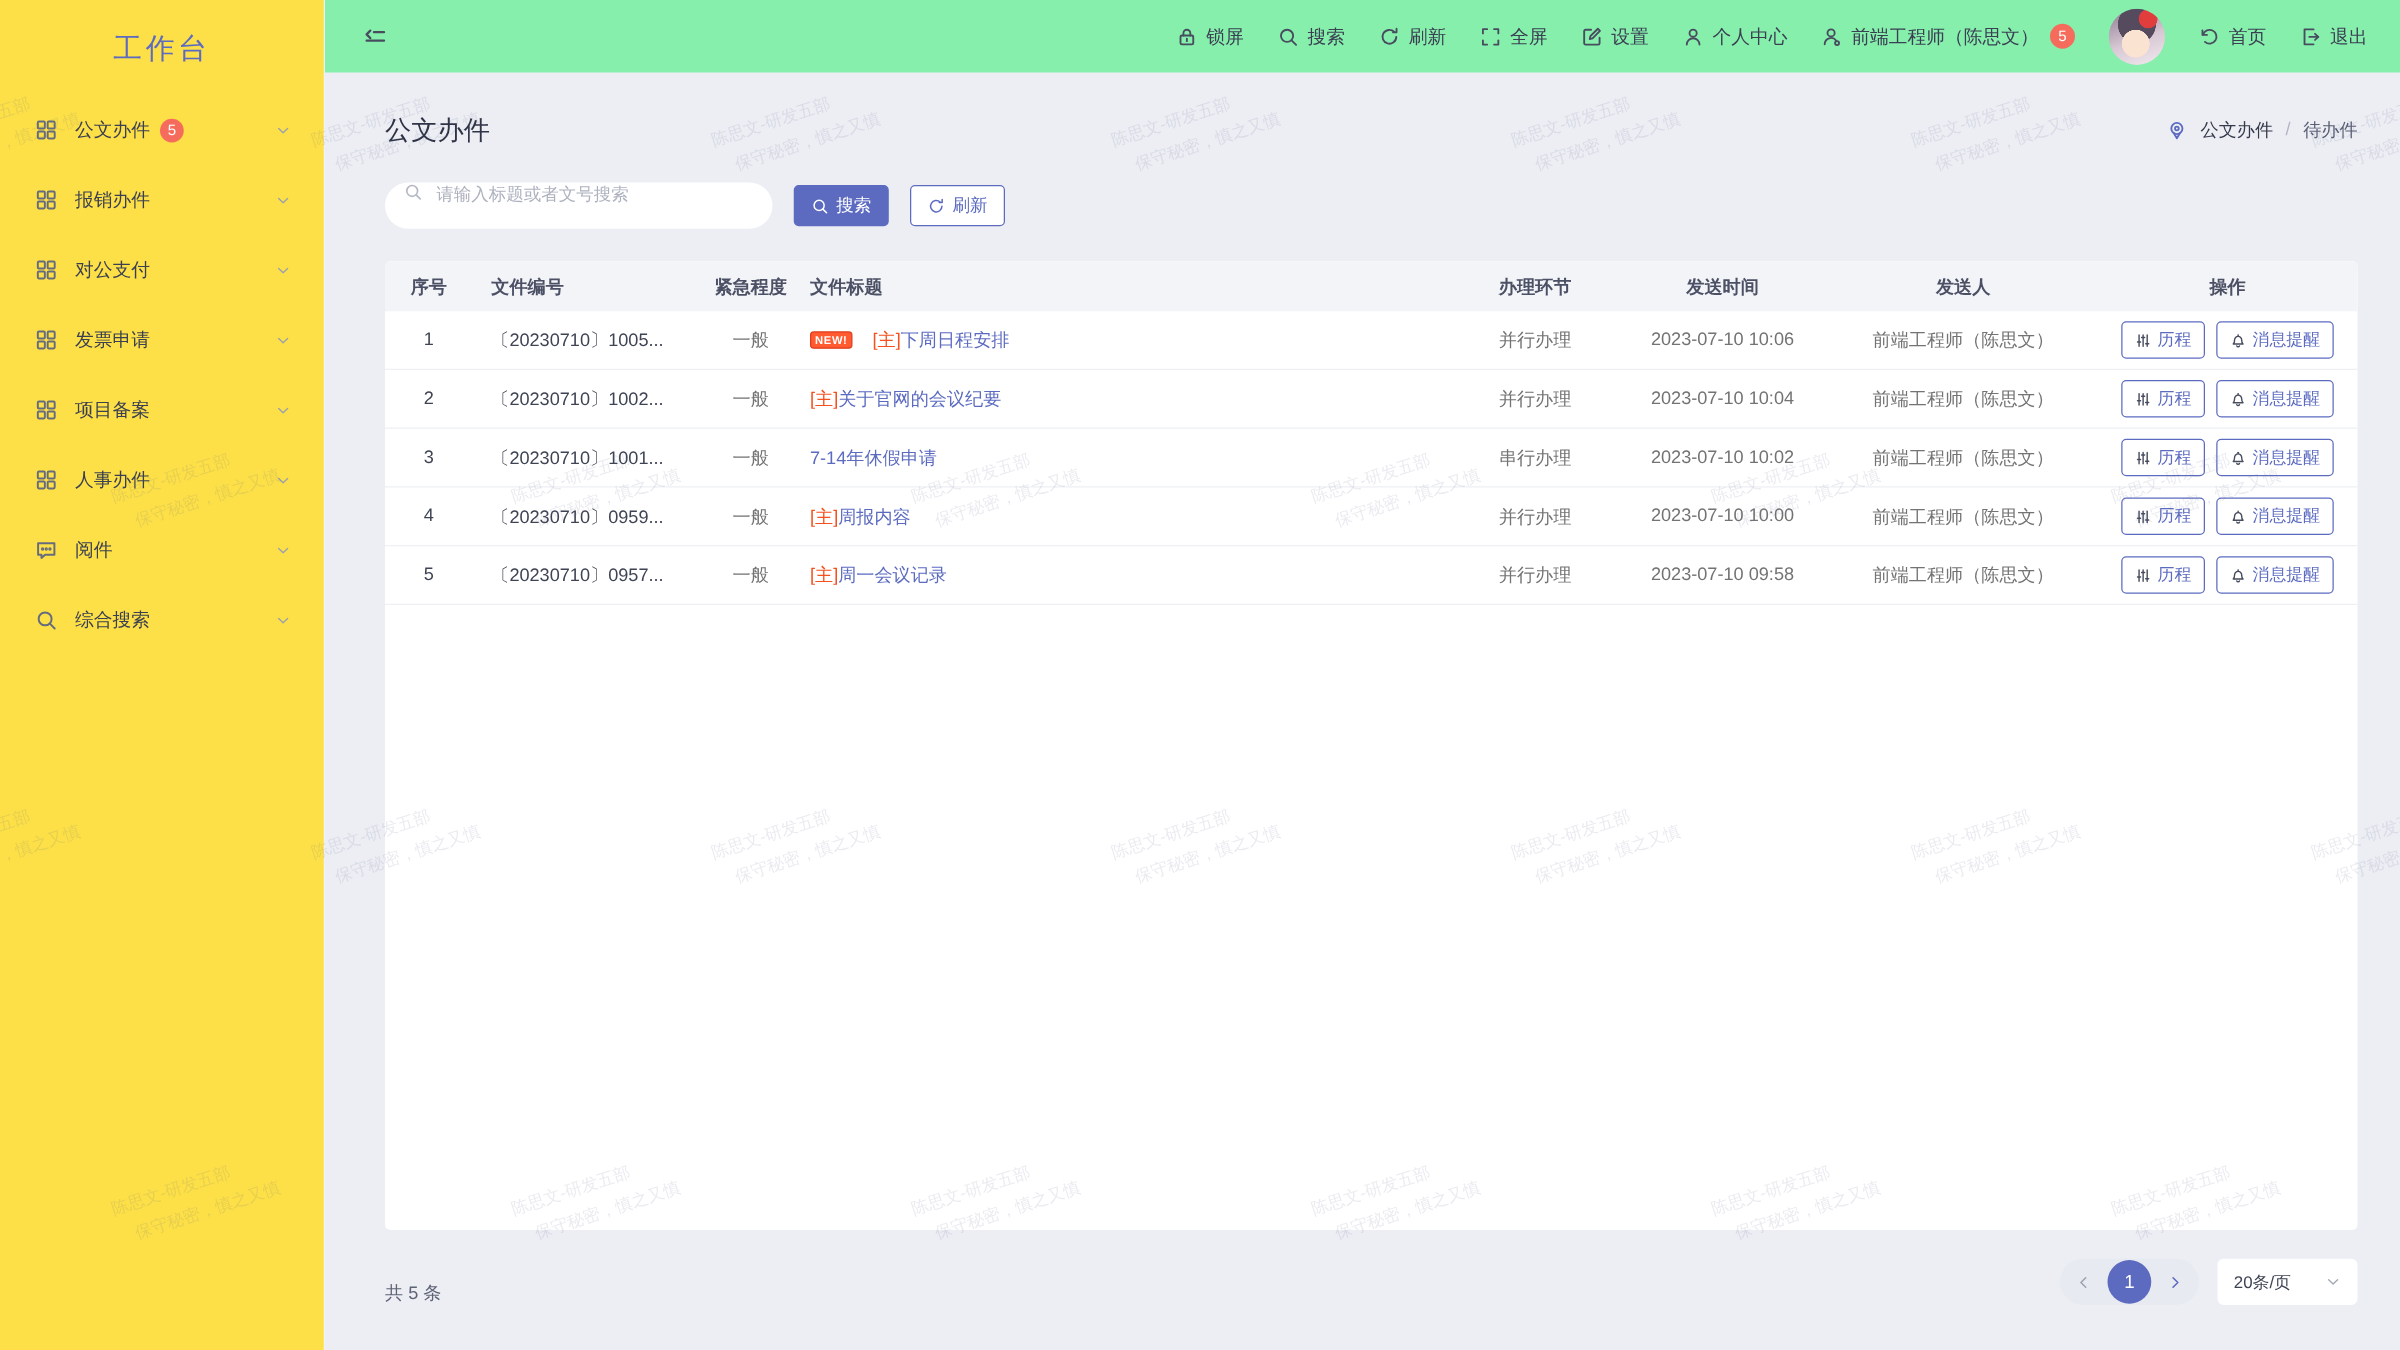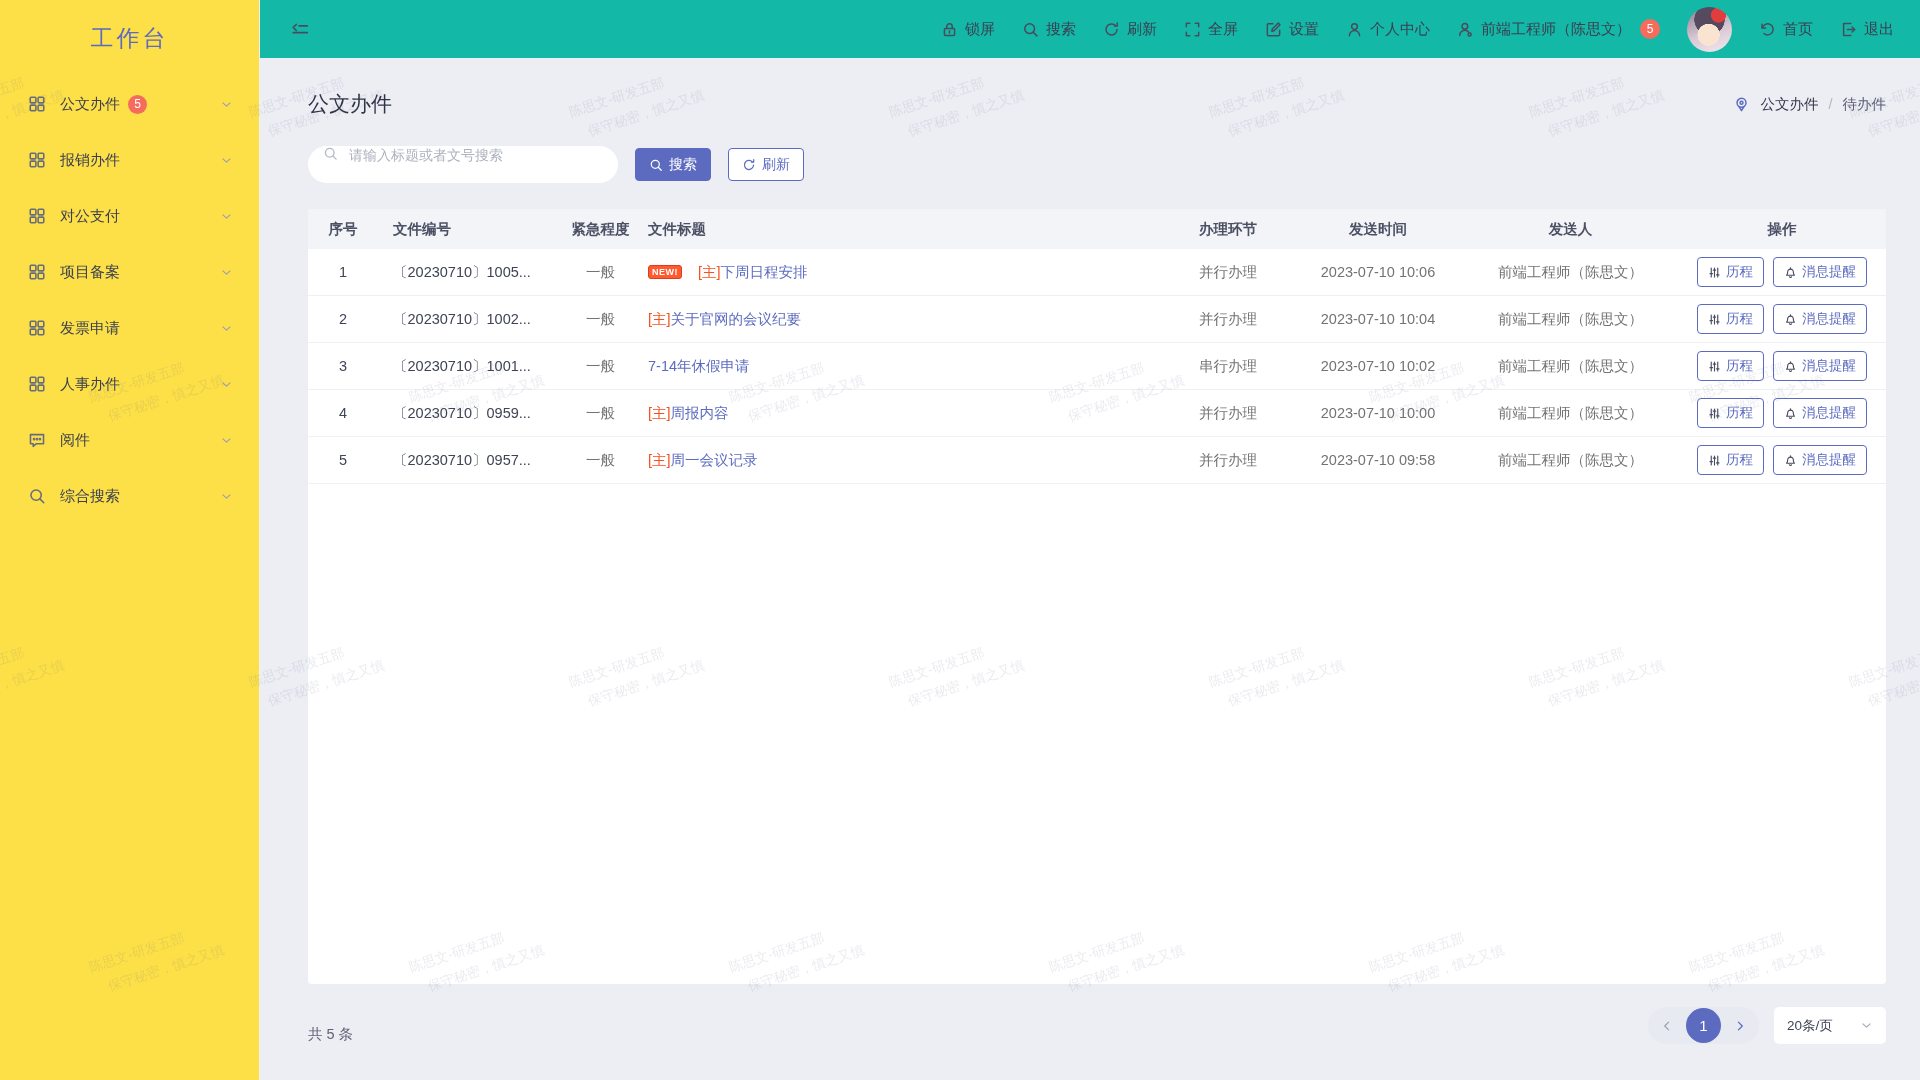--- a/index.html
+++ b/index.html
@@ -20,21 +20,21 @@
   .logo{height:76px;display:flex;align-items:center;justify-content:center;
         color:var(--primary);font-size:23px;letter-spacing:3px;font-weight:500}
   .menu-item{height:56px;display:flex;align-items:center;padding:0 26px 0 28px;cursor:pointer;font-size:15px;color:#3a3f52}
   .mi-icon{width:18px;height:18px;color:#666c7e;margin-right:14px}
   .mi-badge{margin-left:8px;min-width:19px;height:19px;border-radius:10px;background:var(--danger);
             color:#fff;font-size:12px;display:inline-flex;align-items:center;justify-content:center;padding:0 5px}
   .mi-arrow{margin-left:auto;width:13px;height:13px;color:#9aa0ae}
 
   
   .main{flex:1;display:flex;flex-direction:column;min-width:0}
-  .topbar{height:58px;background:#14b8a6;display:flex;align-items:center;padding:0 26px 0 30px;flex:none}
+  .topbar{height:58px;background:#86efac;display:flex;align-items:center;padding:0 26px 0 30px;flex:none}
   .fold{width:20px;height:20px;color:#474c5e;cursor:pointer}
   .topbar-right{margin-left:auto;display:flex;align-items:center;gap:27px}
   .hbtn{display:flex;align-items:center;gap:7px;font-size:15px;color:#3a3f52;cursor:pointer;white-space:nowrap}
   .hicon{width:17px;height:17px;color:#474c5e}
   .chip-badge{min-width:20px;height:20px;border-radius:10px;background:var(--danger);color:#fff;font-size:12px;
               display:inline-flex;align-items:center;justify-content:center;padding:0 5px;margin-left:2px}
   .avatar{width:45px;height:45px;border-radius:50%;cursor:pointer;flex:none;
     background:
       radial-gradient(circle at 70% 18%, #e23d3d 0 15%, transparent 16%),
       radial-gradient(circle at 48% 62%, #fbe3d2 0 30%, transparent 31%),
@@ -160,37 +160,37 @@
         </div>
         <div class="menu-item">
           <span class="ic mi-icon">
             <svg viewBox="0 0 16 16">
               <rect x="2" y="2" width="5" height="5" rx="0.8"></rect>
               <rect x="9" y="2" width="5" height="5" rx="0.8"></rect>
               <rect x="2" y="9" width="5" height="5" rx="0.8"></rect>
               <rect x="9" y="9" width="5" height="5" rx="0.8"></rect>
             </svg>
           </span>
-          <span>项目备案</span>
+          <span>发票申请</span>
           <span class="ic mi-arrow">
             <svg viewBox="0 0 16 16">
               <path d="M3.6 6l4.4 4 4.4-4"></path>
             </svg>
           </span>
         </div>
         <div class="menu-item">
           <span class="ic mi-icon">
             <svg viewBox="0 0 16 16">
               <rect x="2" y="2" width="5" height="5" rx="0.8"></rect>
               <rect x="9" y="2" width="5" height="5" rx="0.8"></rect>
               <rect x="2" y="9" width="5" height="5" rx="0.8"></rect>
               <rect x="9" y="9" width="5" height="5" rx="0.8"></rect>
             </svg>
           </span>
-          <span>发票申请</span>
+          <span>项目备案</span>
           <span class="ic mi-arrow">
             <svg viewBox="0 0 16 16">
               <path d="M3.6 6l4.4 4 4.4-4"></path>
             </svg>
           </span>
         </div>
         <div class="menu-item">
           <span class="ic mi-icon">
             <svg viewBox="0 0 16 16">
               <rect x="2" y="2" width="5" height="5" rx="0.8"></rect>

